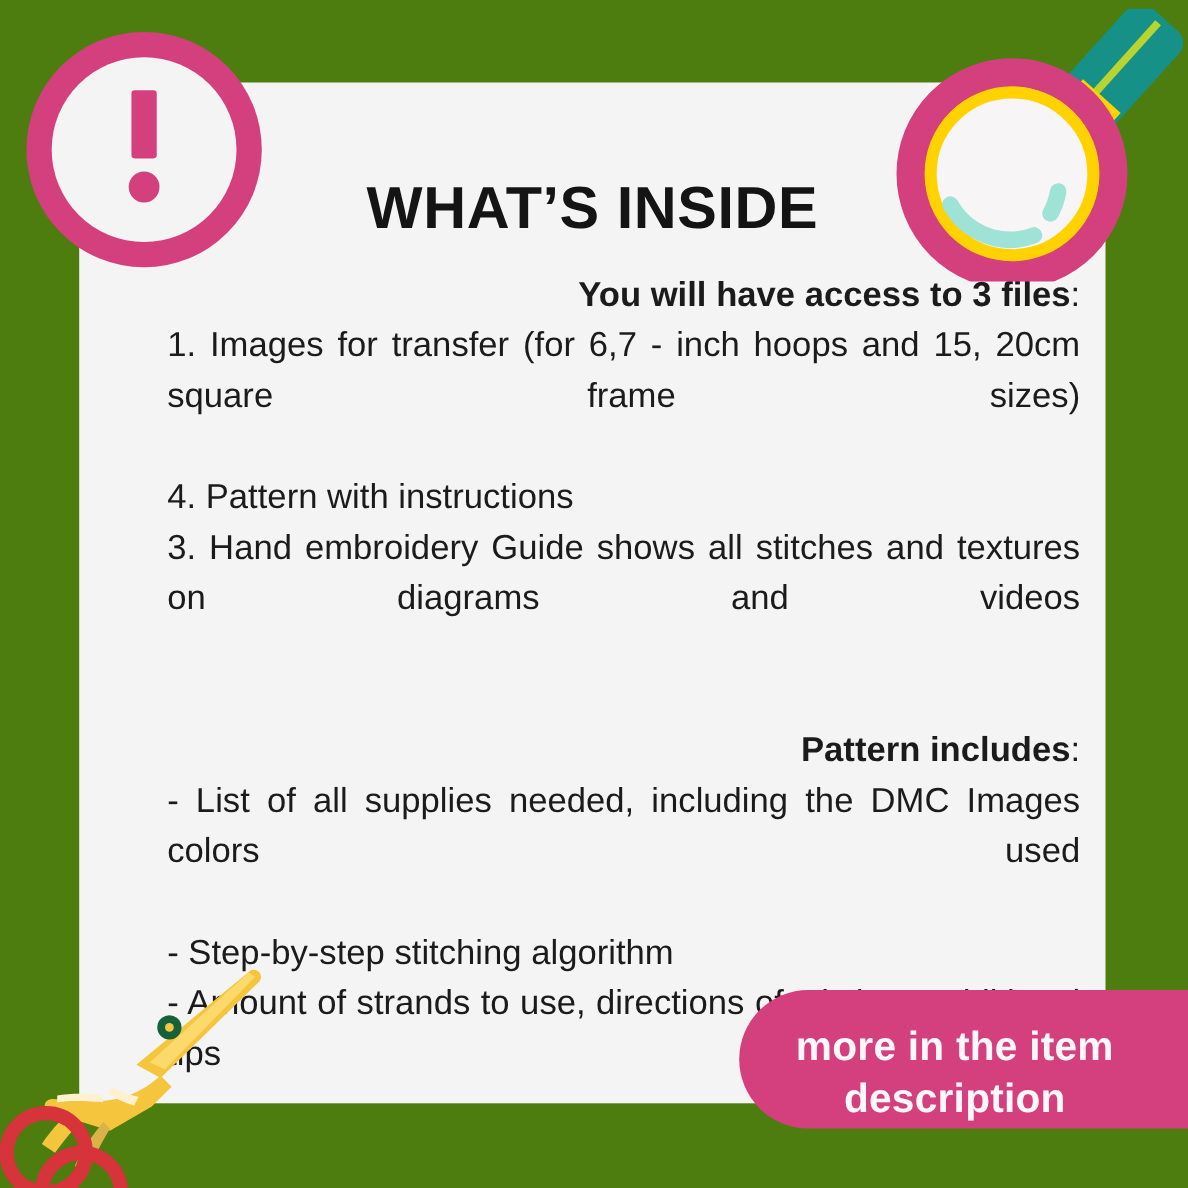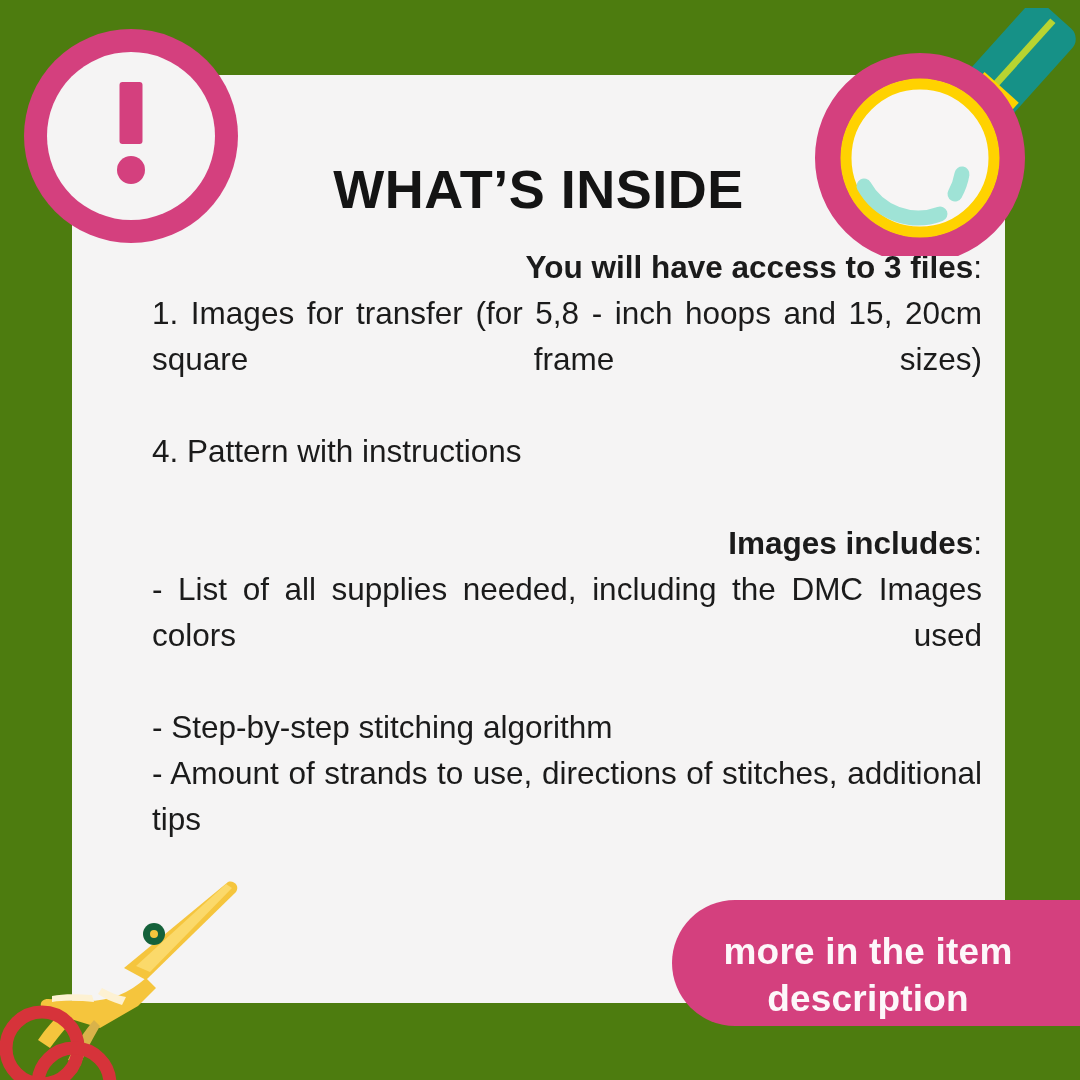--- a/index.html
+++ b/index.html
@@ -165,26 +165,27 @@
 <div id="poster">
 
   <div id="card"></div>
 
   <h1 id="title">WHAT’S INSIDE</h1>
 
   <div id="body-copy">
 
     <p class="block">
       <span class="lede line"><span>You will have access to 3 files</span><span class="tail">:</span></span>
-      <span class="line just">1. Images for transfer (for 5,8 - inch hoops and 15, 20cm square frame sizes)</span>
+      <span class="line just">1. Images for transfer (for 6,7 - inch hoops and 15, 20cm square frame sizes)</span>
       <span class="line">4. Pattern with instructions</span>
+      <span class="line just">3. Hand embroidery Guide shows all stitches and textures on diagrams and videos</span>
     </p>
 
     <p class="block">
-      <span class="lede line"><span>Images includes</span><span class="tail">:</span></span>
+      <span class="lede line"><span>Pattern includes</span><span class="tail">:</span></span>
       <span class="line just">- List of all supplies needed, including the DMC Images colors used</span>
       <span class="line">- Step-by-step stitching algorithm</span>
       <span class="line just">- Amount of strands to use, directions of stitches, additional tips</span>
     </p>
 
   </div>
 
   <div id="alert-badge">
     <div id="alert-inner">
       <div id="alert-bar"></div>

